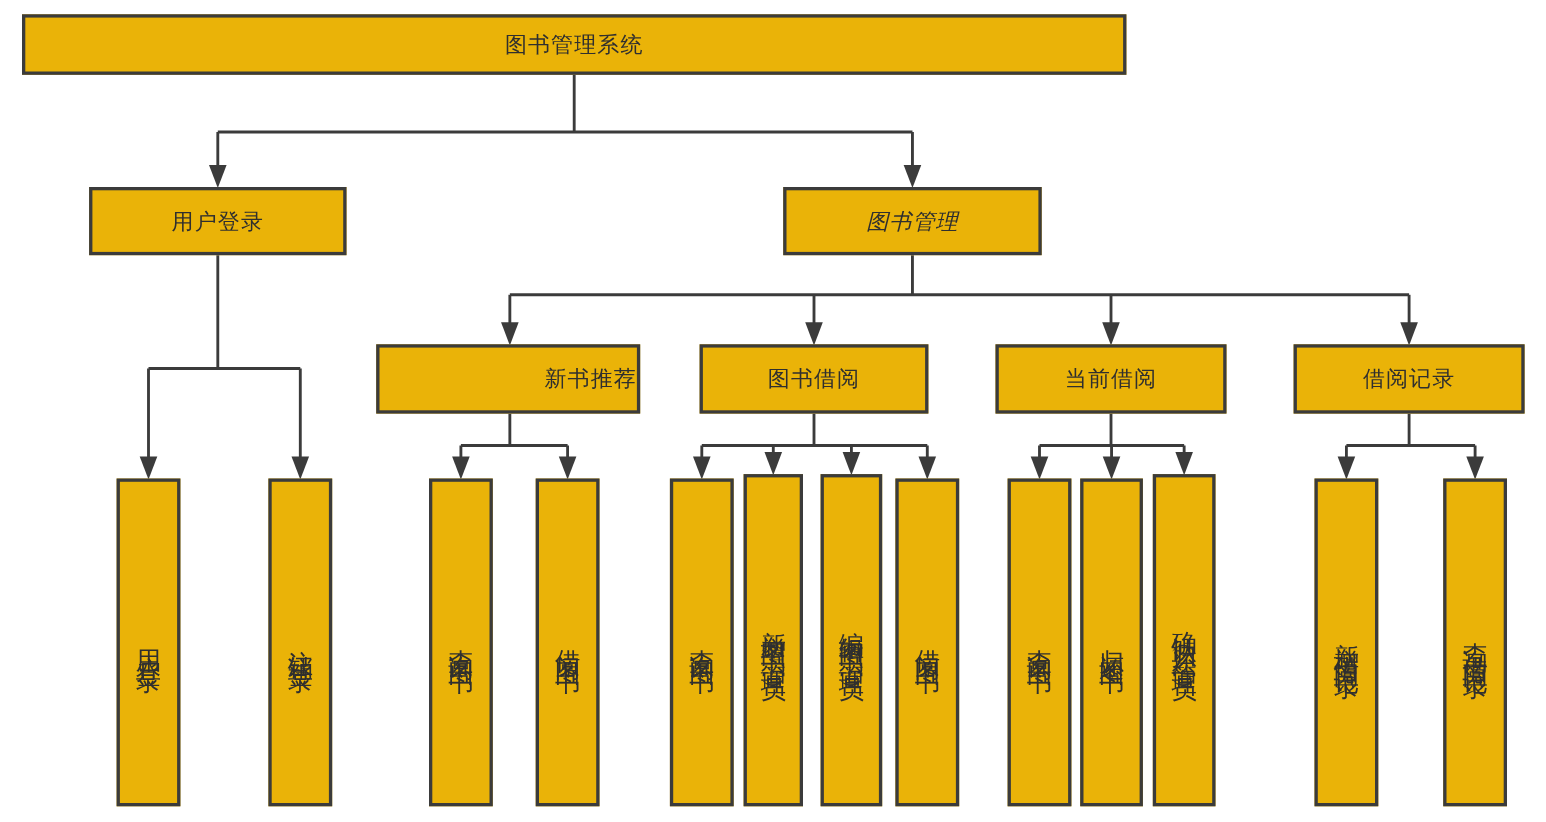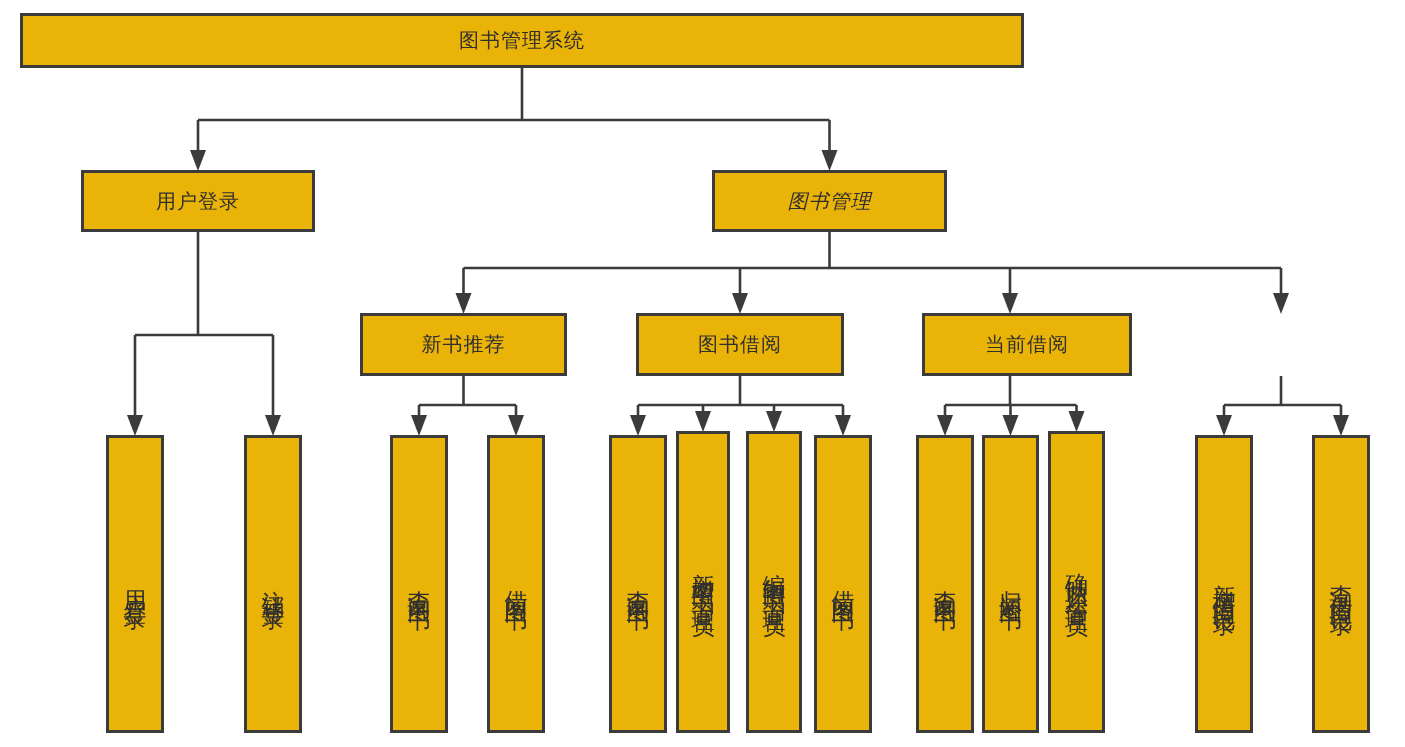--- a/index.html
+++ b/index.html
@@ -107,21 +107,21 @@
       </div>
       <div class="node vert" style="left: 106px; top: 435px; width: 58px; height: 298px; border-color: rgb(59, 59, 59); color: rgb(47, 47, 47);">
         <span class="lbl">用户登录</span>
       </div>
       <div class="node vert" style="left: 244px; top: 435px; width: 58px; height: 298px; border-color: rgb(59, 59, 59); color: rgb(47, 47, 47);">
         <span class="lbl">注销登录</span>
       </div>
       <div class="node" style="left: 712px; top: 170px; width: 235px; height: 62px; border-color: rgb(59, 59, 59); color: rgb(47, 47, 47); font-style: italic;">
         <span class="lbl">图书管理</span>
       </div>
-      <div class="node" style="left: 360px; top: 313px; width: 207px; height: 63px; border-color: rgb(59, 59, 59); color: rgb(47, 47, 47);">
+      <div class="node" style="left: 342px; top: 313px; width: 240px; height: 63px; border-color: rgb(59, 59, 59); color: rgb(47, 47, 47); justify-content: flex-end;">
         <span class="lbl">新书推荐</span>
       </div>
       <div class="node vert" style="left: 390px; top: 435px; width: 58px; height: 298px; border-color: rgb(59, 59, 59); color: rgb(47, 47, 47);">
         <span class="lbl">查询图书</span>
       </div>
       <div class="node vert" style="left: 487px; top: 435px; width: 58px; height: 298px; border-color: rgb(59, 59, 59); color: rgb(47, 47, 47);">
         <span class="lbl">借阅图书</span>
       </div>
       <div class="node" style="left: 636px; top: 313px; width: 208px; height: 63px; border-color: rgb(59, 59, 59); color: rgb(47, 47, 47);">
         <span class="lbl">图书借阅</span>
@@ -131,32 +131,35 @@
       </div>
       <div class="node vert" style="left: 676px; top: 431px; width: 54px; height: 302px; border-color: rgb(59, 59, 59); color: rgb(47, 47, 47);">
         <span class="lbl">新增图书（管理员）</span>
       </div>
       <div class="node vert" style="left: 746px; top: 431px; width: 56px; height: 302px; border-color: rgb(59, 59, 59); color: rgb(47, 47, 47);">
         <span class="lbl">编辑图书（管理员）</span>
       </div>
       <div class="node vert" style="left: 814px; top: 435px; width: 58px; height: 298px; border-color: rgb(59, 59, 59); color: rgb(47, 47, 47);">
         <span class="lbl">借阅图书</span>
       </div>
-      <div class="node" style="left: 905px; top: 313px; width: 210px; height: 63px; border-color: rgb(59, 59, 59); color: rgb(47, 47, 47); margin-left: 17px;">
+      <div class="node" style="left: 905px; top: 313px; width: 210px; height: 63px; border-color: rgb(59, 59, 59); color: rgb(47, 47, 47);">
         <span class="lbl">当前借阅</span>
       </div>
       <div class="node vert" style="left: 916px; top: 435px; width: 58px; height: 298px; border-color: rgb(59, 59, 59); color: rgb(47, 47, 47);">
         <span class="lbl">查询图书</span>
       </div>
       <div class="node vert" style="left: 982px; top: 435px; width: 57px; height: 298px; border-color: rgb(59, 59, 59); color: rgb(47, 47, 47);">
         <span class="lbl">归还图书</span>
       </div>
       <div class="node vert" style="left: 1048px; top: 431px; width: 57px; height: 302px; border-color: rgb(59, 59, 59); color: rgb(47, 47, 47);">
         <span class="lbl">确认归还（管理员）</span>
       </div>
+      <div class="node" style="left: 1176px; top: 313px; width: 210px; height: 63px; border-color: rgb(59, 59, 59); color: rgb(47, 47, 47);">
+        <span class="lbl">借阅记录</span>
+      </div>
       <div class="node vert" style="left: 1195px; top: 435px; width: 58px; height: 298px; border-color: rgb(59, 59, 59); color: rgb(47, 47, 47);">
         <span class="lbl">新增借阅记录</span>
       </div>
       <div class="node vert" style="left: 1312px; top: 435px; width: 58px; height: 298px; border-color: rgb(59, 59, 59); color: rgb(47, 47, 47);">
         <span class="lbl">查询借阅记录</span>
       </div>
     </div>
 </div>
 
 </body></html>

